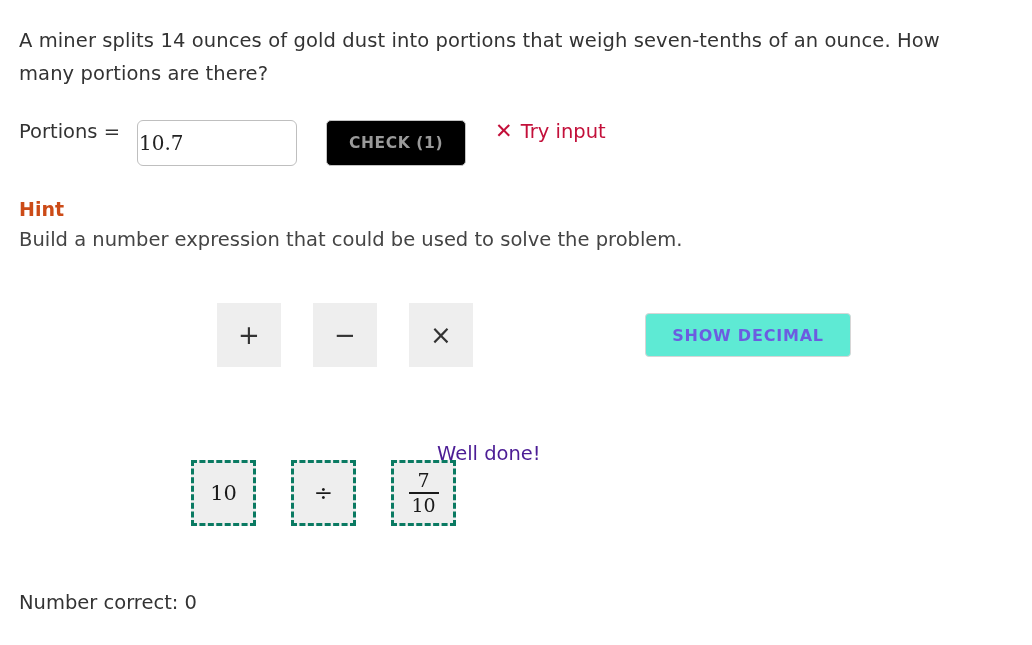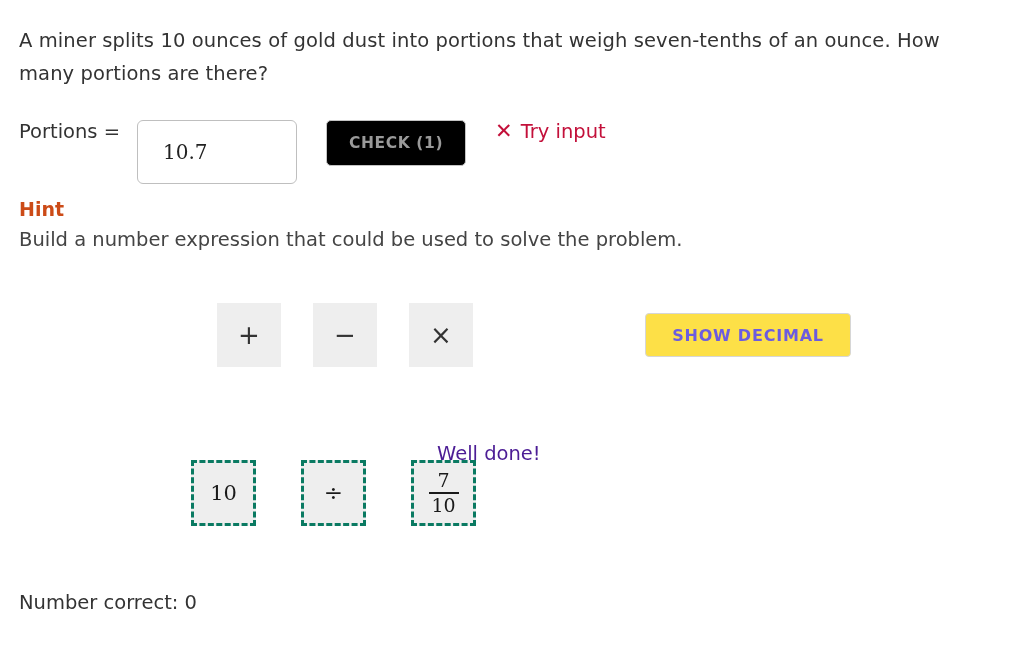--- a/index.html
+++ b/index.html
@@ -38,29 +38,29 @@
     height: 54px;
   }
   .answer-label {
     font-size: 19.5px;
     color: #333333;
     margin-right: 17px;
     white-space: nowrap;
   }
   .answer-input {
     width: 160px;
-    height: 64px;
+    height: 46px;
     box-sizing: border-box;
     border: 1px solid #bfbfbf;
     border-radius: 6px;
     background: #ffffff;
     font-family: "DejaVu Serif", "Liberation Serif", serif;
     font-size: 20px;
     color: #222222;
-    padding: 0 25px;
+    padding: 0 1px;
     outline: none;
   }
   .check-button {
     margin-left: 29px;
     width: 140px;
     height: 46px;
     box-sizing: border-box;
     border: 1px solid #c4c4c4;
     border-radius: 5px;
     background: #000000;
@@ -127,38 +127,38 @@
     padding: 0;
   }
 
   .show-decimal {
     position: absolute;
     left: 645px;
     top: 313px;
     width: 206px;
     height: 44px;
     box-sizing: border-box;
-    background: #fde047;
+    background: #5eead4;
     border: 1px solid #d6d6d6;
     border-radius: 4px;
     color: #6c5ce0;
     font-family: "DejaVu Sans", "Liberation Sans", sans-serif;
     font-size: 16px;
     font-weight: bold;
     letter-spacing: 0.8px;
     cursor: pointer;
   }
 
   
   .tiles-row {
     position: absolute;
     left: 151px;
     top: 460px;
     display: flex;
-    gap: 45px;
+    gap: 35px;
     padding-left: 40px;
   }
   .tile {
     width: 65px;
     height: 66px;
     box-sizing: border-box;
     background: #eeeeee;
     border: 3px dashed #0a7a62;
     display: flex;
     align-items: center;
@@ -208,21 +208,21 @@
     left: 19px;
     top: 591px;
     font-size: 19.5px;
     color: #333333;
     text-align: center;
   }
 </style>
 </head>
 <body>
 
-<div class="question">A miner splits 10 ounces of gold dust into portions that weigh seven-tenths of an ounce. How many portions are there?</div>
+<div class="question">A miner splits 14 ounces of gold dust into portions that weigh seven-tenths of an ounce. How many portions are there?</div>
 
 <div class="answer-row">
   <span class="answer-label">Portions =</span>
   <input class="answer-input" type="text" value="10.7" style="">
   <button class="check-button">CHECK (1)</button>
   <span class="feedback">
     <span class="xmark">✕</span>
     <span>Try input</span>
   </span>
 </div>

